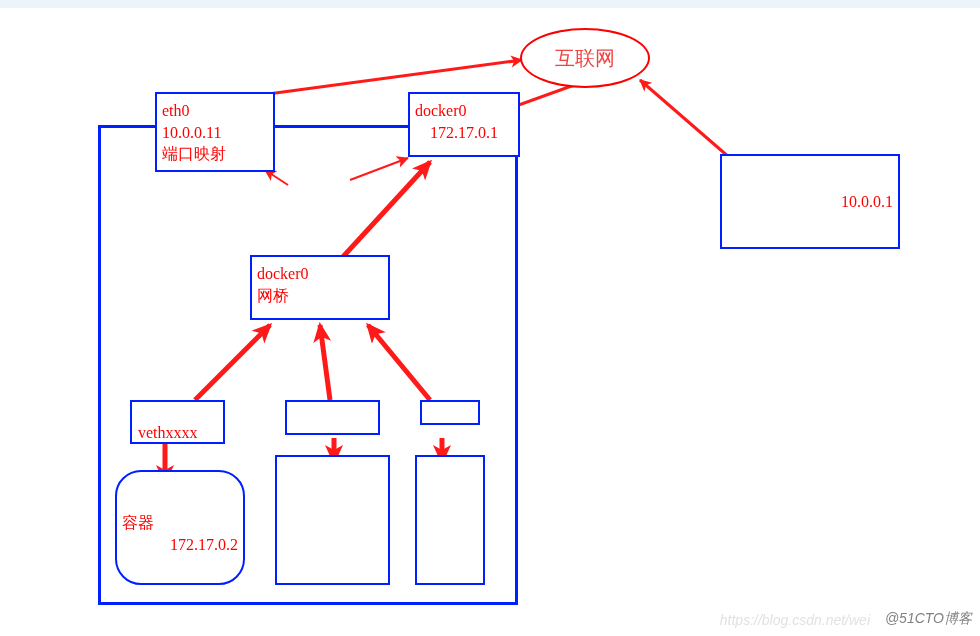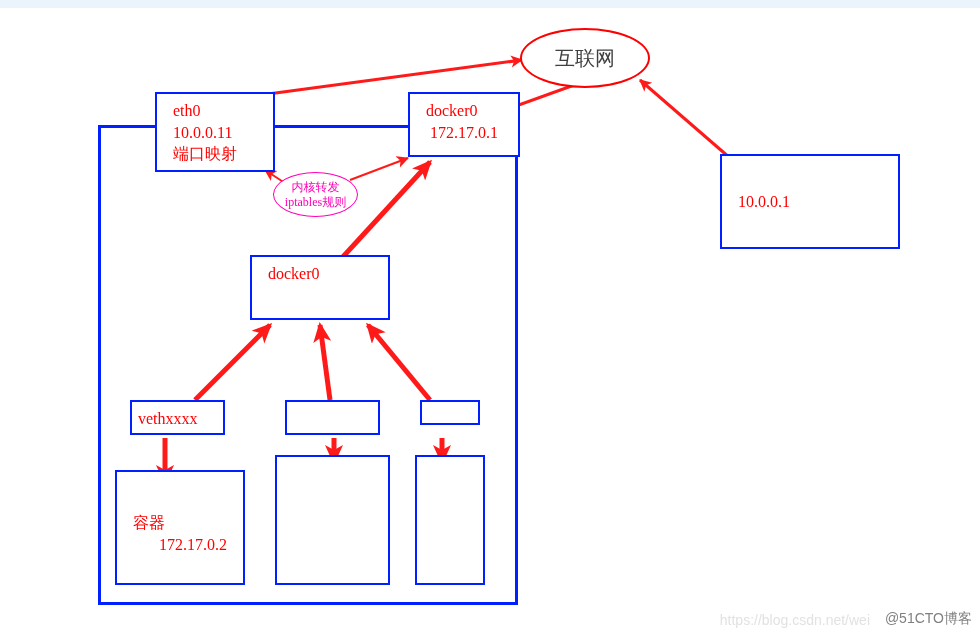--- a/index.html
+++ b/index.html
@@ -19,48 +19,49 @@
   .top-strip {
     position: absolute;
     left: 0; top: 0; width: 980px; height: 8px;
     background: #ecf4fb;
   }
   .box {
     position: absolute;
     border: 2px solid #0020ff;
     background: #fff;
     box-sizing: border-box;
-    padding: 6px 16px;
+    padding: 6px 5px;
     color: #ff0000;
     font-size: 16px;
     line-height: 1.35;
   }
   .host-box {
     position: absolute;
     border: 3px solid #0020ff;
     box-sizing: border-box;
   }
   .ellipse {
     position: absolute;
     border: 1px solid;
     border-radius: 50%;
     display: flex;
     align-items: center;
     justify-content: center;
     text-align: center;
     box-sizing: border-box;
     background: #fff;
   }
-  .ellipse.red { border-color: #ff0000; border-width: 2px; color: #404040; }
+  .ellipse.red { border-color: #ff0000; border-width: 2px; color: #ef4444; }
   .ellipse.pink { border-color: #ff00b7; color: #ff00b7; font-size: 12px; line-height: 1.2; }
   .watermark {
     position: absolute;
     color: #bfbfbf;
     font-size: 14px;
     font-family: Arial, sans-serif;
+    font-style: italic;
   }
 </style>
 </head>
 <body>
 
 <div class="canvas">
   <div class="top-strip"></div>
 
   <svg width="980" height="636" style="position:absolute;left:0;top:0;">
     <defs>
@@ -103,42 +104,37 @@
     <div>eth0</div>
     <div>10.0.0.11</div>
     <div>端口映射</div>
   </div>
 
   <div class="box" style="left:408px; top:92px; width:112px; height:65px;">
     <div>docker0</div>
     <div style="white-space:nowrap;text-align:center;">172.17.0.1</div>
   </div>
 
-  <div class="ellipse pink" style="left:273px; top:172px; width:85px; height:45px;">
-    <div>
-      <div>内核转发</div>
-      <div style="white-space:nowrap;">iptables规则</div>
-    </div>
-  </div>
 
-  <div class="box" style="left:720px; top:154px; width:180px; height:95px; display:flex; align-items:center; justify-content:flex-start;">
+  <div class="box" style="left:720px; top:154px; width:180px; height:95px; display:flex; align-items:center; justify-content:flex-end;">
     <span>10.0.0.1</span>
   </div>
 
   <div class="box" style="left:250px; top:255px; width:140px; height:65px;">
     <div>docker0</div>
+    <div>网桥</div>
   </div>
 
-  <div class="box" style="left:130px; top:400px; width:95px; height:35px; padding:6px 6px;">
+  <div class="box" style="left:130px; top:400px; width:95px; height:35px; padding:20px 6px;">
     <span>vethxxxx</span>
   </div>
   <div class="box" style="left:285px; top:400px; width:95px; height:35px;"></div>
   <div class="box" style="left:420px; top:400px; width:60px; height:25px;"></div>
 
-  <div class="box" style="left:115px; top:470px; width:130px; height:115px; padding-top:40px;">
+  <div class="box" style="left:115px; top:470px; width:130px; height:115px; padding-top:40px;border-radius:26px;">
     <div>容器</div>
     <div style="white-space:nowrap;text-align:right;">172.17.0.2</div>
   </div>
   <div class="box" style="left:275px; top:455px; width:115px; height:130px;"></div>
   <div class="box" style="left:415px; top:455px; width:70px; height:130px;"></div>
 
   <div class="watermark" style="right:110px; bottom:8px; color:#e2e2e2;">https://blog.csdn.net/wei</div>
   <div class="watermark" style="right:8px; bottom:8px; color:#808080;margin-left:16px;">@51CTO博客</div>
 </div>
 

